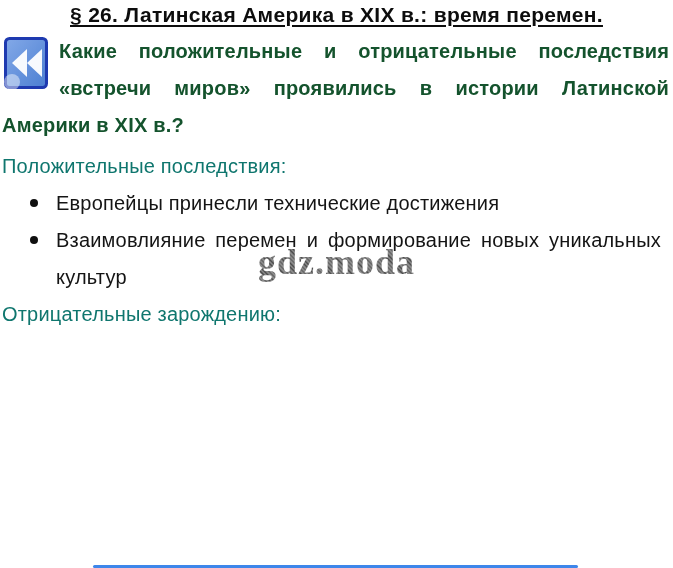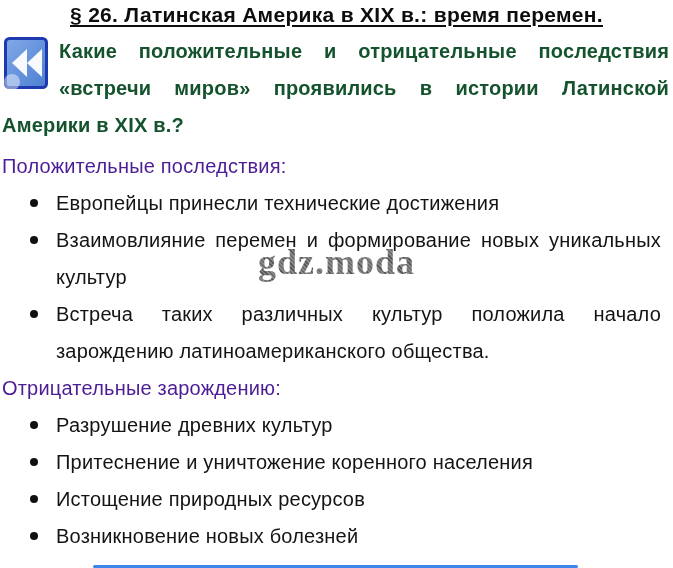--- a/index.html
+++ b/index.html
@@ -45,21 +45,21 @@
     cursor: pointer;
   }
 
   
   .section-heading {
     margin: 0;
     padding-left: 2px;
     font-size: 20px;
     font-weight: normal;
     line-height: 37px;
-    color: #4c1d95;
+    color: #0f766e;
     letter-spacing: 0.2px;
   }
   .section-pos { margin-top: 4px; }
 
   
   ul.bullets { list-style: none; margin: 0; padding: 0; }
   ul.bullets li {
     position: relative;
     padding-left: 56px;
     padding-right: 12px;
@@ -132,31 +132,24 @@
       </svg>
     </span>
     <span>Какие положительные и отрицательные последствия «встречи миров» проявились в истории Латинской Америки в XIX в.?</span>
   </div>
 
   <section class="section-pos">
     <p class="section-heading">Положительные последствия:</p>
     <ul class="bullets">
       <li>Европейцы принесли технические достижения</li>
       <li>Взаимовлияние перемен и формирование новых уникальных культур</li>
-      <li>Встреча таких различных культур положила начало зарождению латиноамериканского общества.</li>
     </ul>
   </section>
 
   <section>
     <p class="section-heading">Отрицательные зарождению:</p>
-    <ul class="bullets">
-      <li>Разрушение древних культур</li>
-      <li>Притеснение и уничтожение коренного населения</li>
-      <li>Истощение природных ресурсов</li>
-      <li>Возникновение новых болезней</li>
-    </ul>
   </section>
 
   <div class="watermark">gdz.moda</div>
 
   <div class="bottom-line"></div>
 
 </div>
 
 </body></html>

